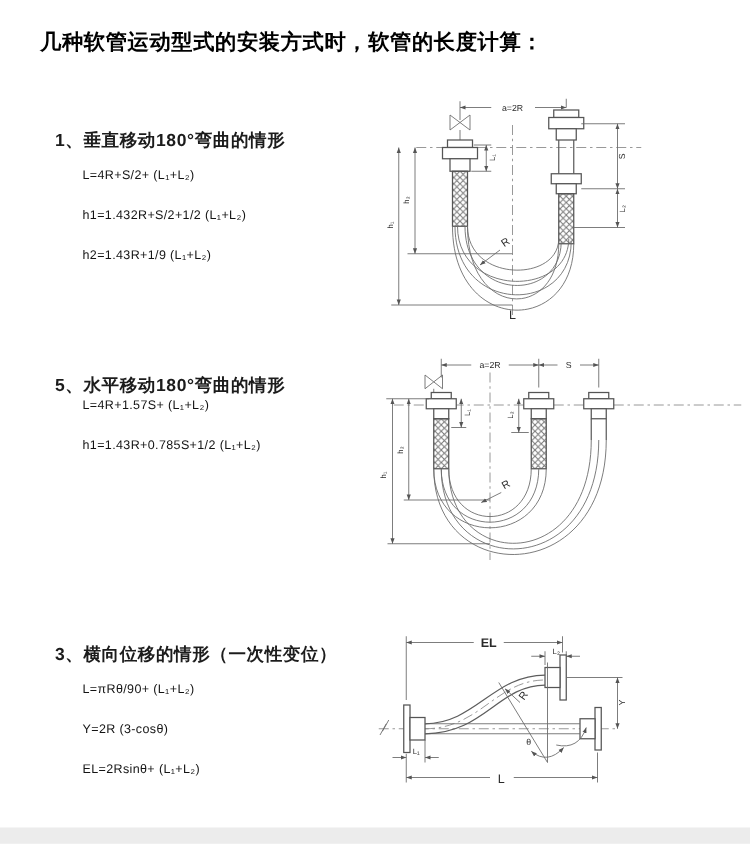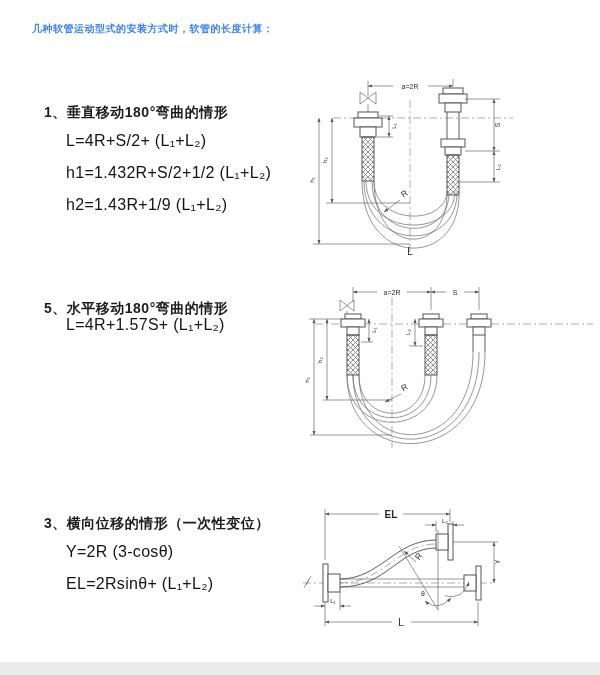--- a/index.html
+++ b/index.html
@@ -3,28 +3,28 @@
 <meta charset="utf-8">
 <style>
   html,body{margin:0;padding:0;}
   body{
     width:600px;height:675px;position:relative;background:#ffffff;
     font-family:"Liberation Sans","DejaVu Sans",sans-serif;
     color:#222;overflow:hidden;
   }
   .abs{position:absolute;}
   .doc-title{
-    left:32px;top:22px;font-size:10px;font-weight:700;letter-spacing:.5px;color:#3b82f6;
+    left:32px;top:22px;font-size:17px;font-weight:700;letter-spacing:.5px;color:#000000;
   }
   .sec-heading{
     font-size:14px;font-weight:700;letter-spacing:.5px;color:#1c1c1c;left:44px;text-align:center;
   }
   .formulas{left:66px;}
   .formulas p{
-    margin:0 0 12px 0;font-size:16px;line-height:20px;font-weight:500;
+    margin:0 0 12px 0;font-size:10px;line-height:20px;font-weight:500;
     color:#141414;letter-spacing:.3px;
   }
   .diagram{position:absolute;}
   svg{display:block;overflow:visible;}
   svg text{fill:#2a2a2a;font-family:"Liberation Sans","DejaVu Sans",sans-serif;}
   .ln{stroke:#5d5d5d;stroke-width:1;fill:none;}
   .th{stroke:#6a6a6a;stroke-width:.7;fill:none;}
   .cl{stroke:#8a8a8a;stroke-width:.7;fill:none;stroke-dasharray:8 3 2 3;}
   .fit{fill:#fff;stroke:#555;stroke-width:1;}
   .dt{font-size:7px;}
@@ -40,24 +40,26 @@
 <div class="abs sec-heading" style="top:104px;">1、垂直移动180°弯曲的情形</div>
 <div class="abs formulas" style="top:131px;">
   <p>L=4R+S/2+ (L₁+L₂)</p>
   <p>h1=1.432R+S/2+1/2 (L₁+L₂)</p>
   <p>h2=1.43R+1/9 (L₁+L₂)</p>
 </div>
 
 <div class="abs sec-heading" style="top:300px;">5、水平移动180°弯曲的情形</div>
 <div class="abs formulas" style="top:315px;">
   <p>L=4R+1.57S+ (L₁+L₂)</p>
+  <p>h1=1.43R+0.785S+1/2 (L₁+L₂)</p>
 </div>
 
 <div class="abs sec-heading" style="top:515px;">3、横向位移的情形（一次性变位）</div>
 <div class="abs formulas" style="top:542px;">
+  <p>L=πRθ/90+ (L₁+L₂)</p>
   <p>Y=2R (3-cosθ)</p>
   <p>EL=2Rsinθ+ (L₁+L₂)</p>
 </div>
 
 <div class="diagram" style="left:308px;top:72px;">
 <svg width="290" height="185" viewBox="0 0 290 185">
   <defs>
     <marker id="ar1" viewBox="0 0 10 10" refX="9" refY="5" markerWidth="7" markerHeight="7" orient="auto-start-reverse">
       <path d="M0,1.6 L9,5 L0,8.4 z" fill="#555"></path>
     </marker>

